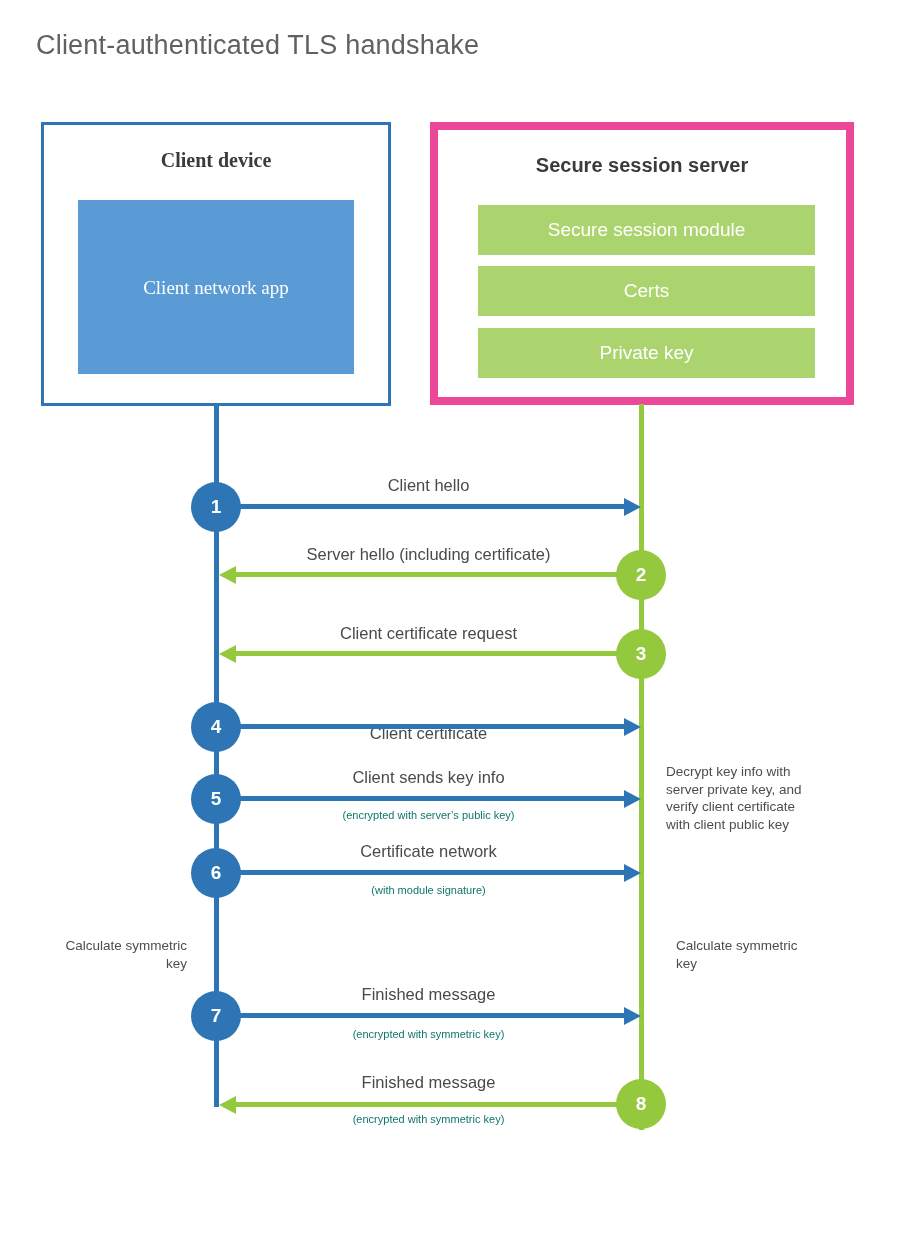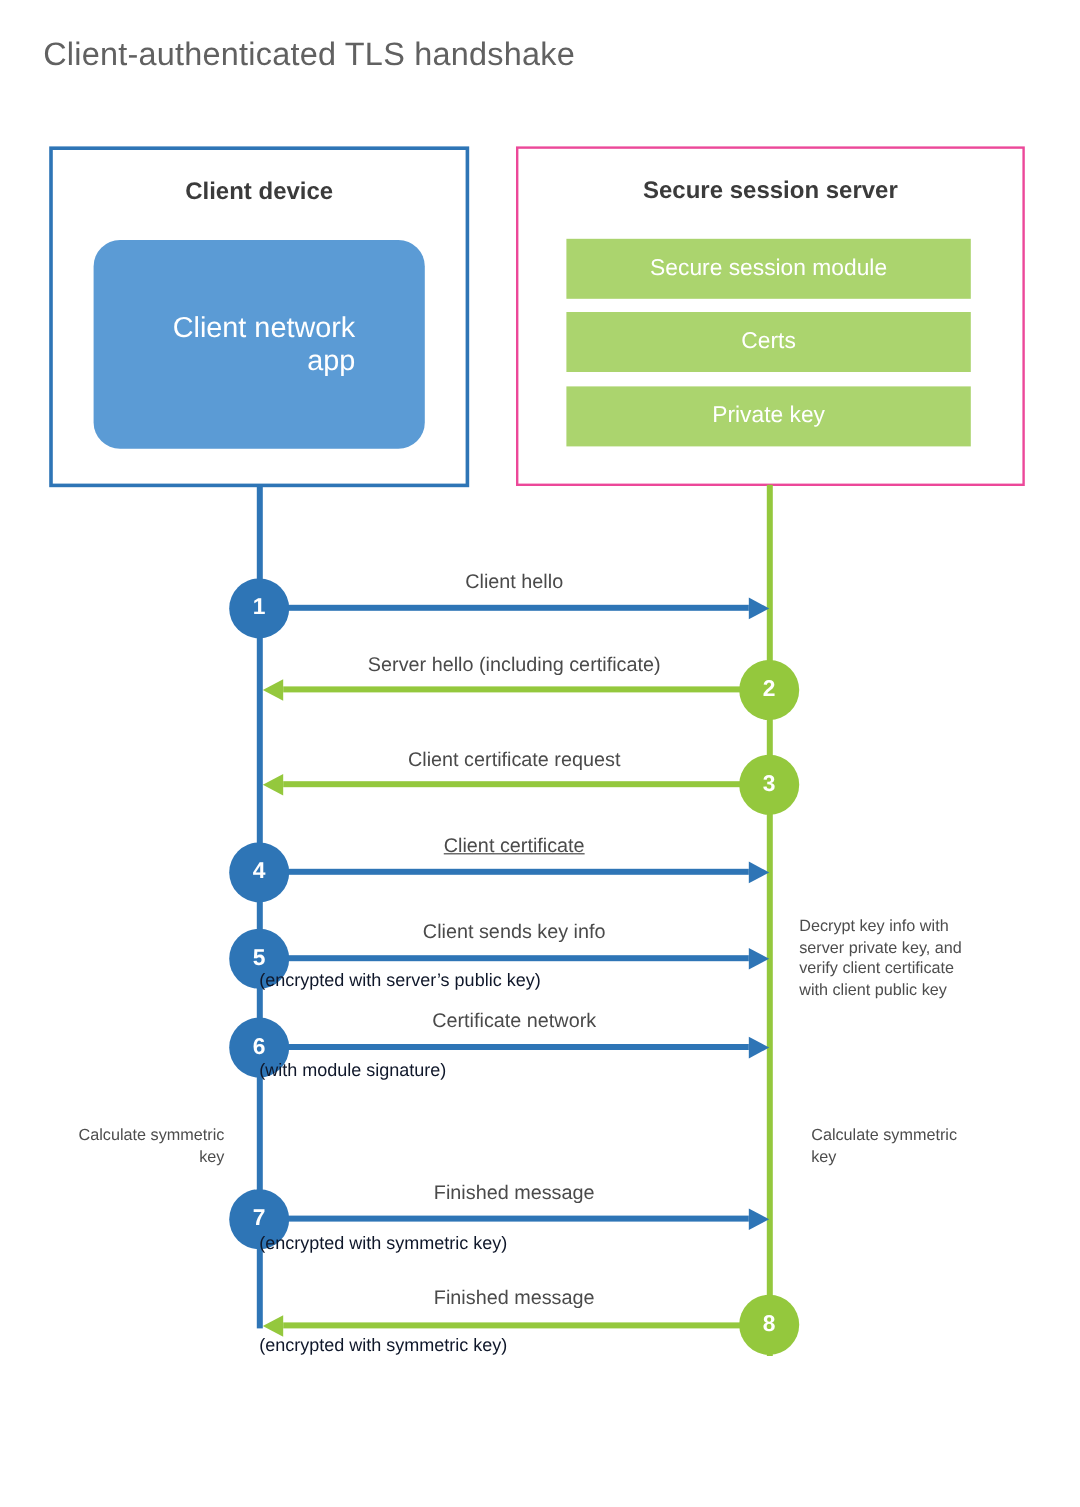--- a/index.html
+++ b/index.html
@@ -6,57 +6,57 @@
   #canvas{
     position:relative;width:900px;height:1256px;background:#ffffff;overflow:hidden;
     font-family:"Liberation Sans","DejaVu Sans",sans-serif;color:#4a4a4a;padding-left:48px;
   }
   .abs{position:absolute;}
   
   .page-title{left:36px;top:30px;font-size:27px;font-weight:400;color:#616161;letter-spacing:.2px;}
   
   .entity{box-sizing:border-box;background:#fff;}
   .entity.blue{border:3px solid #2e75b6;}
-  .entity.green{border:2px solid #ec4899;}
+  .entity.green{border:8px solid #ec4899;}
   .entity-title{position:absolute;left:0;right:0;top:24px;text-align:center;
     font-size:20px;font-weight:700;color:#3b3b3b;}
   .fill-rect{position:absolute;display:flex;align-items:center;justify-content:center;
     color:#ffffff;text-align:right;}
-  .client-app{background:#5b9bd5;font-size:24px;line-height:27px;border-radius:22px;}
+  .client-app{background:#5b9bd5;font-size:19px;line-height:27px;}
   .client-app span{display:inline-block;max-width:160px;}
   .module-bar{background:#abd46e;font-size:19px;}
   
   .lifeline{width:5px;}
   .lifeline.blue{background:#2e75b6;}
   .lifeline.green{background:#94c83d;}
   
   .circle{width:50px;height:50px;border-radius:50%;display:flex;align-items:center;
     justify-content:center;color:#fff;font-size:19px;font-weight:700;}
   .circle.blue{background:#2e75b6;}
   .circle.green{background:#94c83d;}
   
   .aline{height:5px;}
   .aline.blue{background:#2e75b6;}
   .aline.green{background:#94c83d;}
   .head{width:0;height:0;border-top:9px solid transparent;border-bottom:9px solid transparent;}
   .head.right{border-left:17px solid #2e75b6;}
   .head.left{border-right:17px solid #94c83d;}
   
   .msg-label{left:216px;width:425px;text-align:center;font-size:16.5px;color:#4a4a4a;}
-  .msg-sub{left:216px;width:425px;font-size:15px;color:#0f172a;}
+  .msg-sub{left:216px;width:425px;text-align:center;font-size:11px;color:#0f766e;}
   .side-note{font-size:13.5px;line-height:17.5px;color:#4d4d4d;}
 </style>
 </head>
 <body>
 
 <div id="canvas">
 
   <div class="abs page-title">Client-authenticated TLS handshake</div>
 
-  <div class="abs entity blue" style="left:41px;top:122px;width:350px;height:284px;">
+  <div class="abs entity blue" style="left:41px;top:122px;width:350px;height:284px;font-family:Liberation Serif, serif;">
     <div class="entity-title">Client device</div>
     <div class="fill-rect client-app" style="left:34px;top:75px;width:276px;height:174px;">
       <span>Client network app</span>
     </div>
   </div>
 
   <div class="abs entity green" style="left:430px;top:122px;width:424px;height:283px;">
     <div class="entity-title">Secure session server</div>
     <div class="fill-rect module-bar" style="left:40px;top:75px;width:337px;height:50px;">
       <span>Secure session module</span>
@@ -80,21 +80,21 @@
   <div class="abs msg-label" style="top:545px;">Server hello (including certificate)</div>
   <div class="abs aline green" style="left:236px;top:572px;width:405px;"></div>
   <div class="abs head left" style="left:219px;top:566px;"></div>
   <div class="abs circle green" style="left:616px;top:550px;">2</div>
 
   <div class="abs msg-label" style="top:624px;">Client certificate request</div>
   <div class="abs aline green" style="left:236px;top:651px;width:405px;"></div>
   <div class="abs head left" style="left:219px;top:645px;"></div>
   <div class="abs circle green" style="left:616px;top:629px;">3</div>
 
-  <div class="abs msg-label" style="top:696px;text-decoration:underline;">Client certificate</div>
+  <div class="abs msg-label" style="top:724px;">Client certificate</div>
   <div class="abs aline blue" style="left:216px;top:724px;width:408px;"></div>
   <div class="abs head right" style="left:624px;top:718px;"></div>
   <div class="abs circle blue" style="left:191px;top:702px;">4</div>
 
   <div class="abs msg-label" style="top:768px;">Client sends key info</div>
   <div class="abs aline blue" style="left:216px;top:796px;width:408px;"></div>
   <div class="abs head right" style="left:624px;top:790px;"></div>
   <div class="abs circle blue" style="left:191px;top:774px;">5</div>
   <div class="abs msg-sub" style="top:809px;">(encrypted with server’s public key)</div>
 

